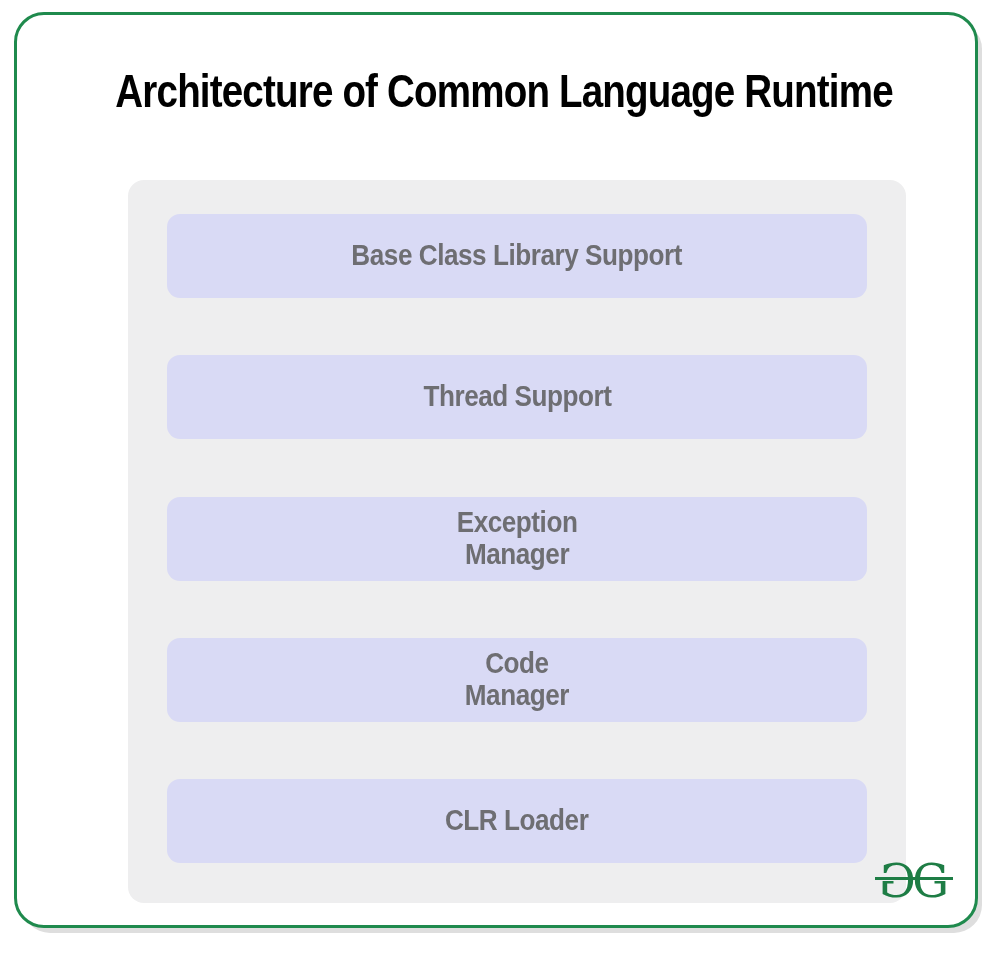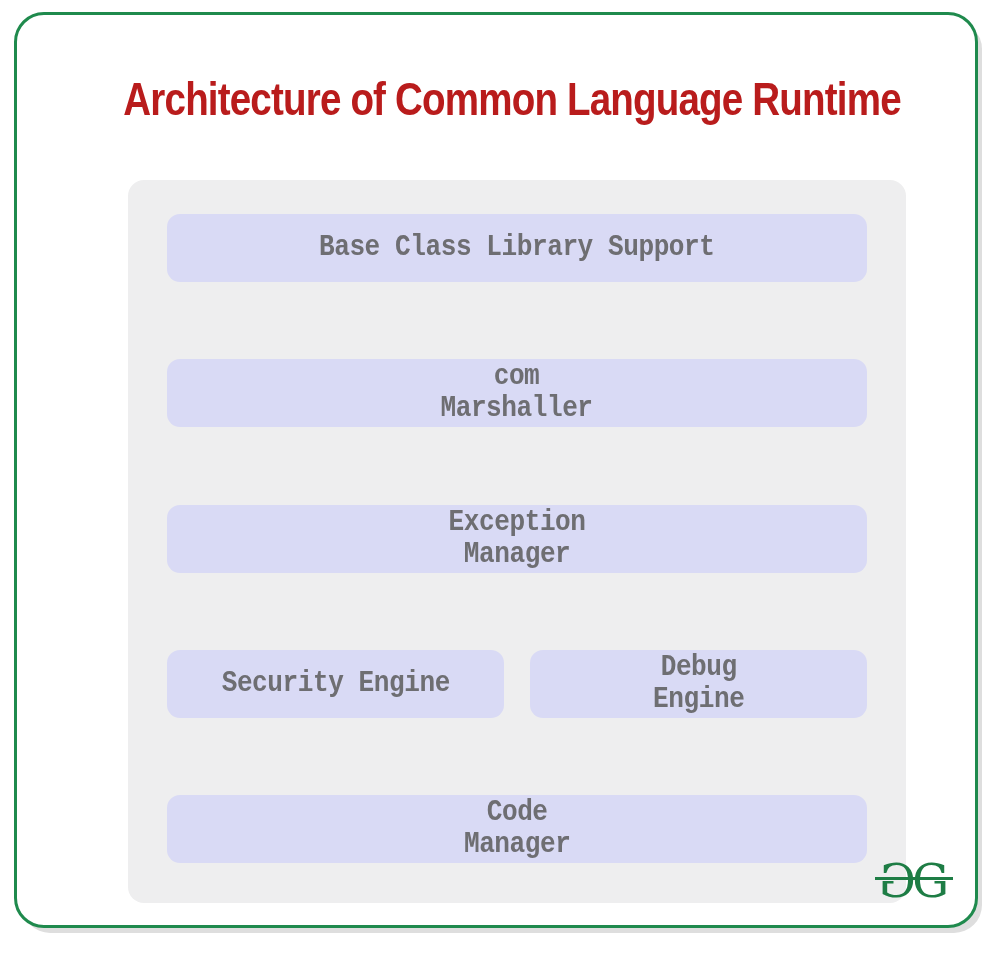--- a/index.html
+++ b/index.html
@@ -28,25 +28,25 @@
     border-radius: 30px;
     box-shadow: 6px 7px 0 -2px #dedede;
     background: #ffffff;
     box-sizing: border-box;
   }
   .title {
     position: absolute;
     left: 0;
     top: 40px;
     width: 100%;
-    margin: 16px;
+    margin: 8px;
     text-align: center;
     font-size: 47px;
     font-weight: bold;
-    color: #b91c1c;
+    color: #000000;
     letter-spacing: -1px;
     white-space: nowrap;
   }
   .title-inner {
     display: inline-block;
     transform: scaleX(0.82);
     transform-origin: center;
   }
   .panel {
     position: absolute;
@@ -58,23 +58,22 @@
     border-radius: 16px;
     box-sizing: border-box;
     padding: 34px 39px 40px 39px;
     display: flex;
     flex-direction: column;
     justify-content: space-between;
   }
   .row {
     display: flex;
     gap: 26px;
-    height: 68px;
+    height: 84px;
     flex: 0 0 auto;
-    font-family: Liberation Mono, monospace;
   }
   .box {
     flex: 1 1 0;
     background: #d9daf5;
     border-radius: 13px;
     display: flex;
     align-items: center;
     justify-content: center;
     text-align: center;
   }
@@ -130,49 +129,44 @@
     <div class="panel">
 
       <div class="row">
         <div class="box">
           <span class="box-label">Base Class Library Support</span>
         </div>
       </div>
 
       <div class="row">
         <div class="box">
-          <span class="box-label">com
-Marshaller</span>
+          <span class="box-label">Thread Support</span>
         </div>
       </div>
 
       <div class="row">
         <div class="box">
           <span class="box-label">Exception
 Manager</span>
         </div>
       </div>
 
-      <div class="row">
-        <div class="box">
-          <span class="box-label">Security Engine</span>
-        </div>
-        <div class="box">
-          <span class="box-label">Debug
-Engine</span>
-        </div>
-      </div>
 
       <div class="row">
         <div class="box">
           <span class="box-label">Code
 Manager</span>
         </div>
       </div>
 
+      <div class="row">
+        <div class="box">
+          <span class="box-label">CLR Loader</span>
+        </div>
+      </div>
 
     </div>
 
     <div class="logo">
       <span class="g flip">G</span>
       <span class="g">G</span>
       <span class="logo-bar"></span>
     </div>
 
   </div>

